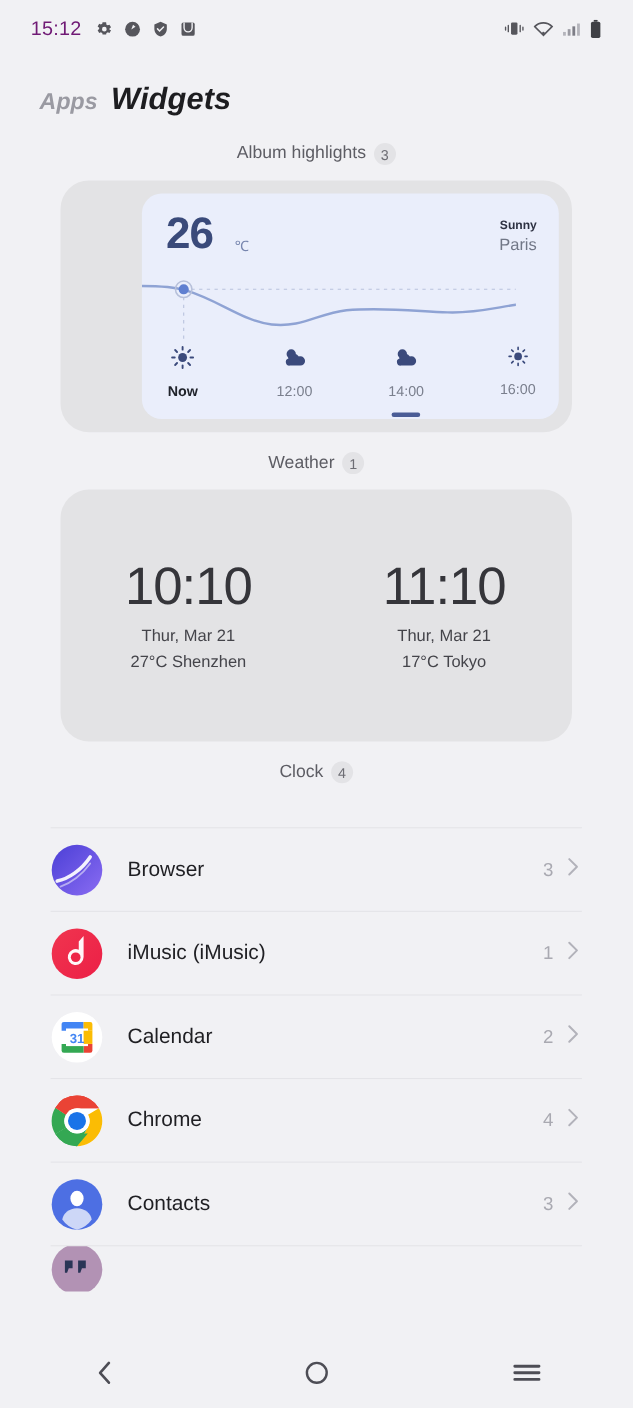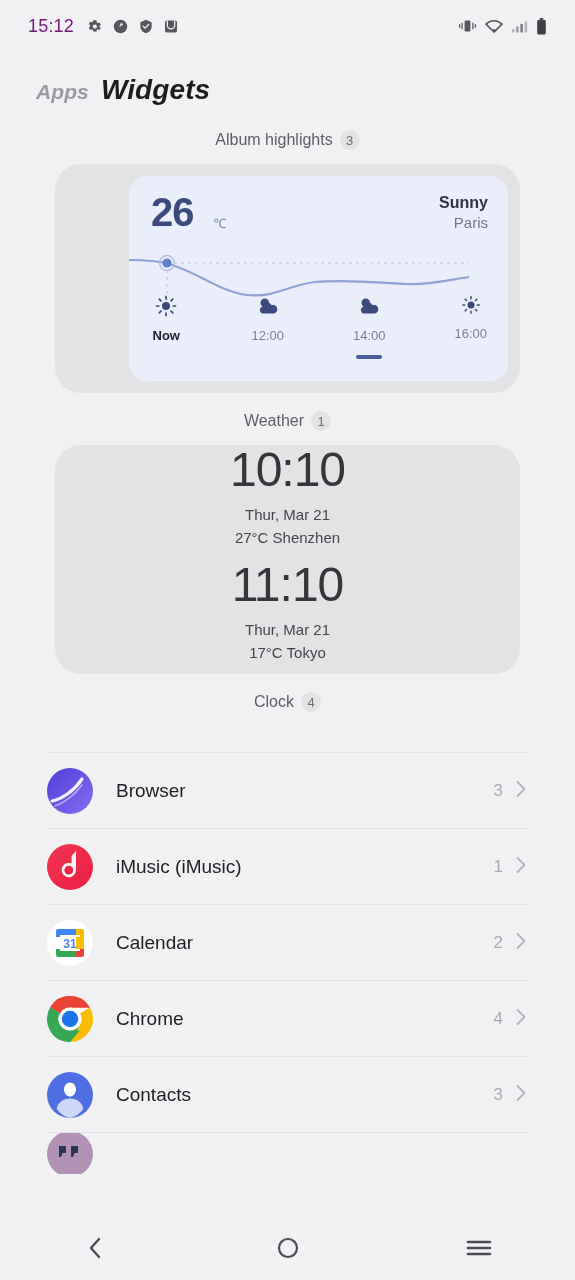--- a/index.html
+++ b/index.html
@@ -44,34 +44,34 @@
     border-radius:26px; padding:12px; display:flex;
   }
   .wcard {
     flex:1; background:#eaeefb; border-radius:18px;
     margin-left:62px; position:relative; overflow:hidden;
   }
   .wtop { display:flex; align-items:flex-end; padding:16px 20px 0 22px;gap:16px; }
   .wtemp { font-size:40px; font-weight:700; color:#3a4a7a; line-height:1; letter-spacing:-1px; }
   .wunit { font-size:13px; color:#7785ae; margin-left:4px; margin-top:3px; }
   .wmeta { margin-left:auto; text-align:right; }
-  .wcond { font-size:16px; font-weight:700; color:#2d3142; line-height:1.25; }
+  .wcond { font-size:11px; font-weight:700; color:#2d3142; line-height:1.25; }
   .wcity { font-size:15px; color:#717787; line-height:1.3; }
   .wchart { position:absolute; left:0; right:0; top:78px; height:58px; }
-  .whours { position:absolute; left:0; right:0; bottom:22px; display:flex;gap:27px; }
+  .whours { position:absolute; left:0; right:0; bottom:2px; display:flex;gap:27px; }
   .whour { flex:1; display:flex; flex-direction:column; align-items:center; gap:7px; }
   .whour-lbl { font-size:13px; color:#7a7f8d; }
   .whour.now .whour-lbl { color:#20232b; font-weight:700; }
   .hbar { width:26px; height:4px; border-radius:2px; background:#4a5c96; margin-top:5px; }
   .hbar.off { background:transparent; }
 
   
   .ccontainer {
     margin:0 55px; height:229px; background:#e3e3e5;
-    border-radius:26px; display:flex; align-items:center;flex-direction:column;
+    border-radius:26px; display:flex; align-items:center;
   }
   .clockcell { flex:1; text-align:center; }
   .ctime { font-size:48px; color:#35353a; font-weight:400; letter-spacing:-1px; line-height:1.05; }
   .cdate { font-size:15px; color:#44444a; margin-top:11px; }
   .cinfo { font-size:15px; color:#44444a; margin-top:6px; }
 
   
   .applist { margin:26px 46px 0; }
   .row {
     display:flex; align-items:center; height:76px;

